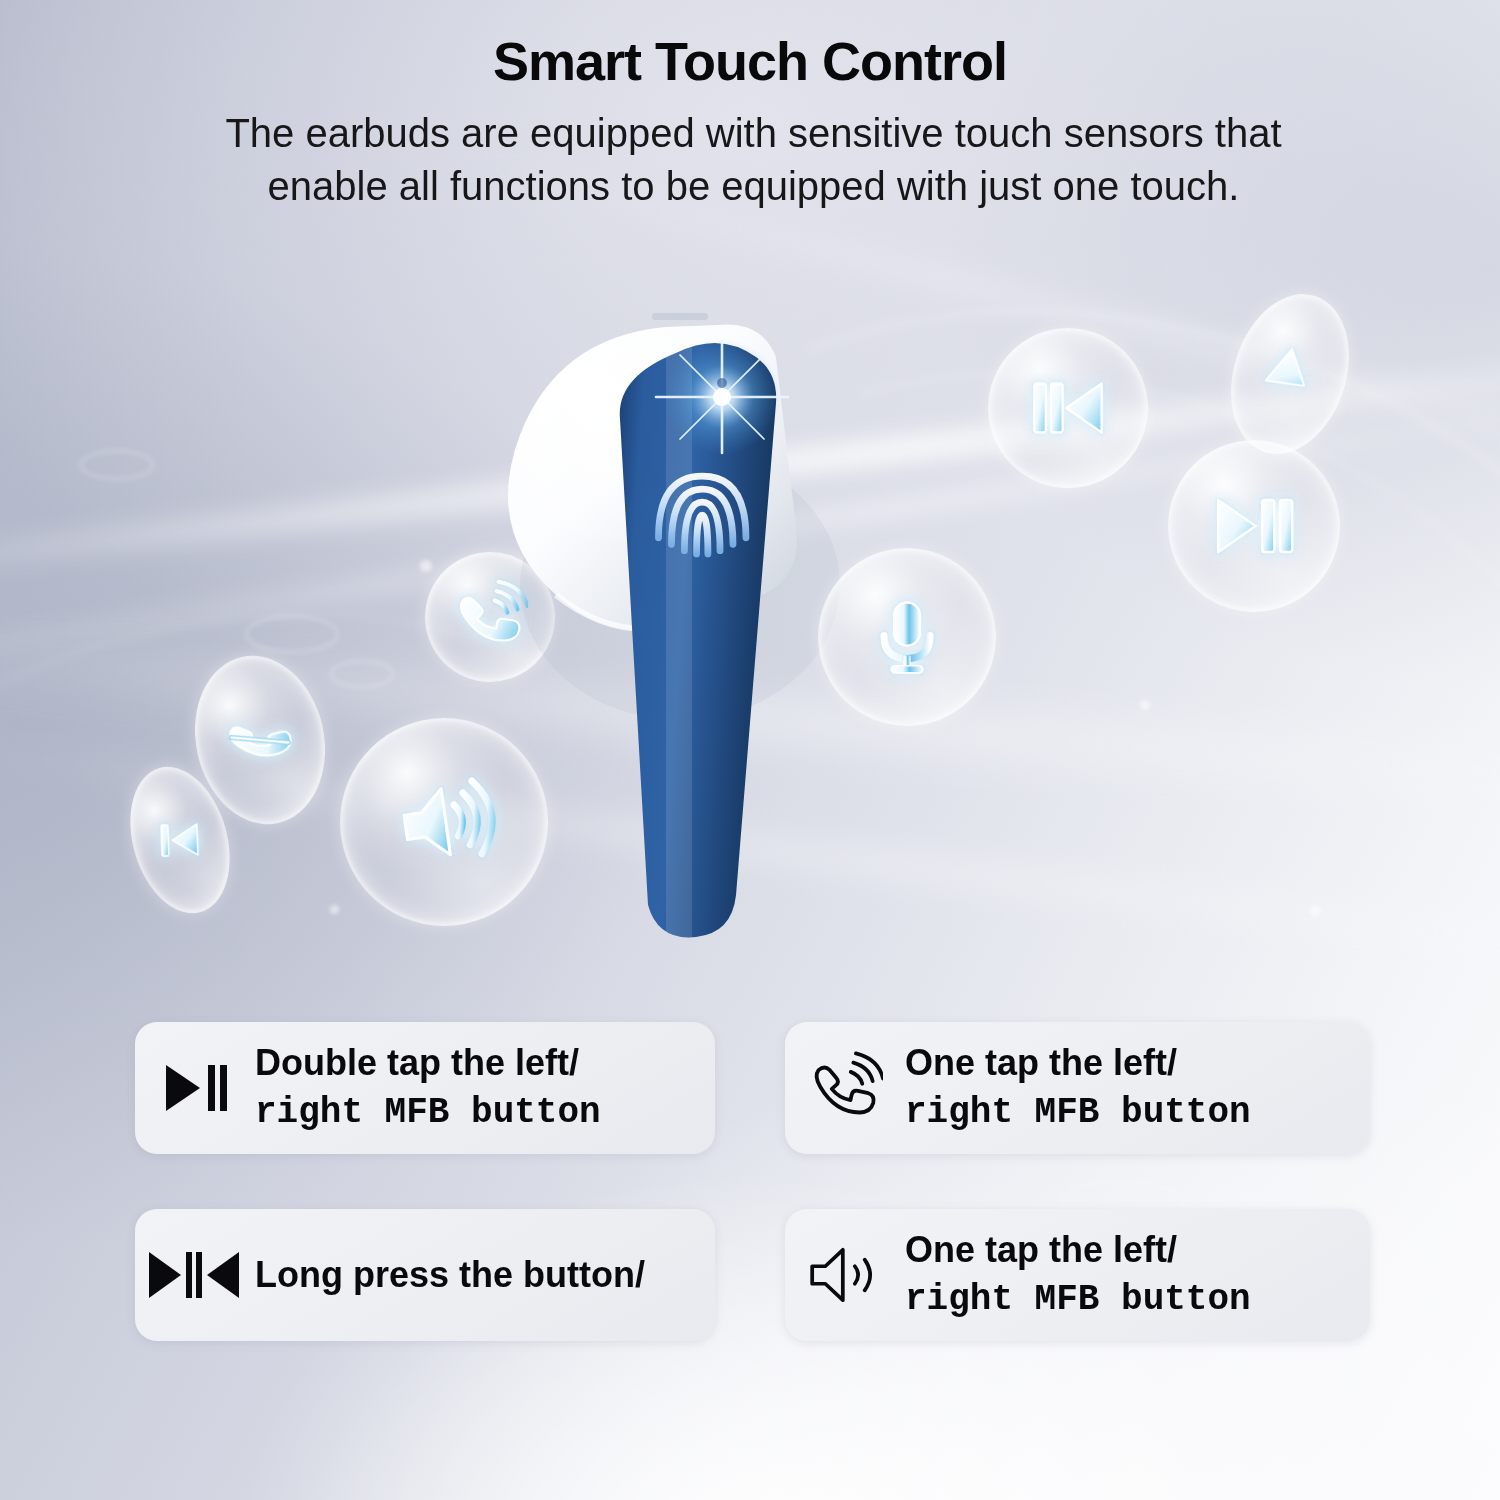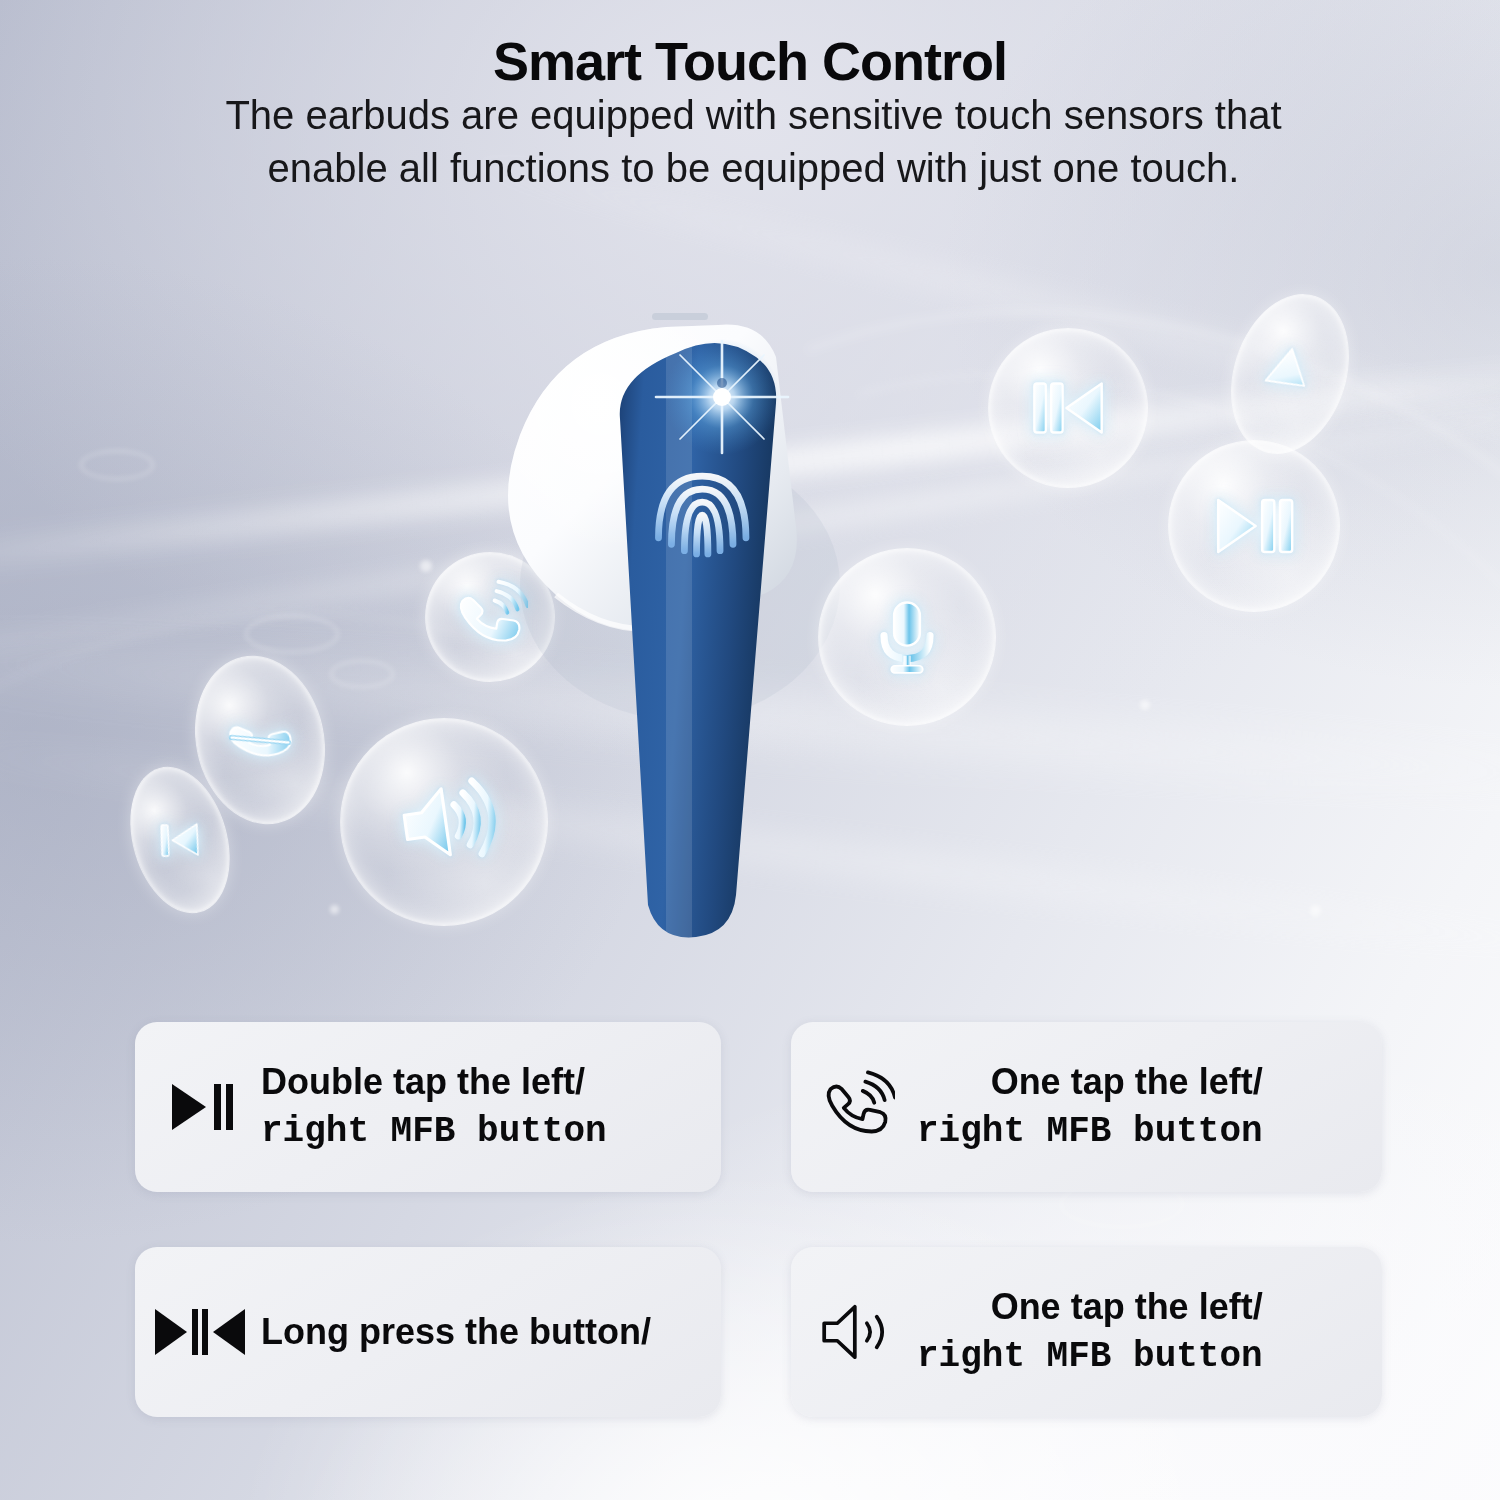--- a/index.html
+++ b/index.html
@@ -44,21 +44,21 @@
   .dot{position:absolute;border-radius:50%;background:rgba(255,255,255,.55);filter:blur(2px);}
   .ring{position:absolute;border-radius:50%;border:2px solid rgba(255,255,255,.38);filter:blur(2.5px);}
 
   
   .header{position:absolute;left:0;right:0;top:34px;text-align:center;z-index:20;}
   .title{
     font-size:54px;font-weight:700;letter-spacing:-1px;color:#09090b;
     line-height:1.02;white-space:nowrap;
   }
   .subtitle{
-    font-size:40px;font-weight:400;color:#17171a;line-height:1.32;padding-left:7px;
+    margin-top:18px;font-size:40px;font-weight:400;color:#17171a;line-height:1.32;padding-left:7px;
   }
 
   
   .earbud{position:absolute;left:470px;top:285px;width:520px;height:700px;z-index:12;}
 
   
   .bub{position:absolute;border-radius:50%;z-index:10;
     background:
       radial-gradient(circle at 32% 26%, rgba(255,255,255,.92) 0%, rgba(255,255,255,.34) 26%, rgba(255,255,255,.10) 48%, rgba(255,255,255,.05) 70%, rgba(255,255,255,.20) 92%),
       radial-gradient(circle at 70% 80%, rgba(255,255,255,.40) 0%, rgba(255,255,255,0) 45%);
@@ -70,26 +70,25 @@
 
   
   .cards{position:absolute;left:0;top:1022px;width:1500px;z-index:25;}
   .row{display:flex;}
   .row2{margin-top:55px;}
   .card{
     background:linear-gradient(150deg,#f2f3f6 0%, #eeeff3 48%, #e9eaef 100%);
     border-radius:22px;
     display:flex;align-items:center;
     box-shadow:0 2px 10px rgba(120,126,148,.16);
-    height:170px;
+    height:132px;
     position:relative;
-    padding-left:6px;
   }
   .c-left{margin-left:135px;width:580px;}
-  .c-right{margin-left:70px;width:585px;text-align:right;}
+  .c-right{margin-left:70px;width:585px;}
   .c-icon{width:120px;flex:0 0 120px;display:flex;align-items:center;justify-content:center;color:#0a0a0c;}
   .c-text{font-size:36px;font-weight:700;color:#0a0a0c;line-height:1.38;white-space:nowrap;}
   .c-text .l2{display:block;font-family:Liberation Mono, monospace;}
 </style>
 </head>
 <body>
 
 <div id="stage">
 
   <div class="bg-base"></div>

